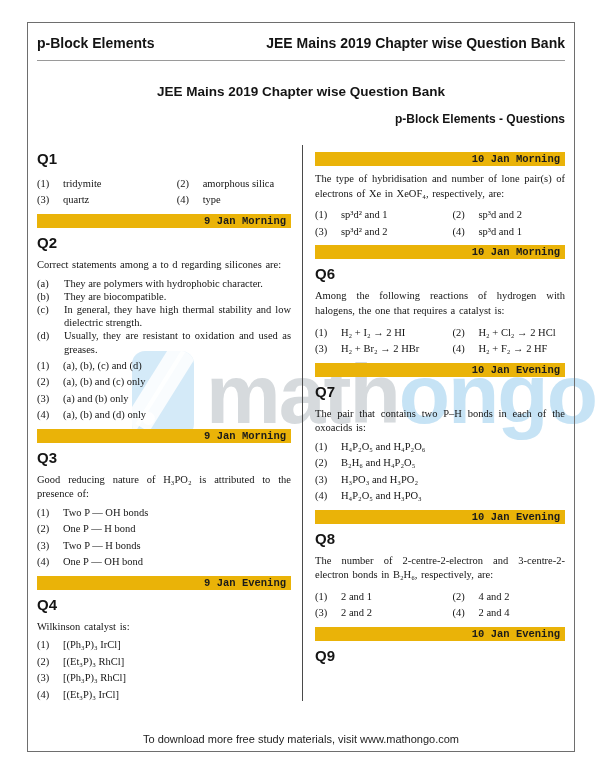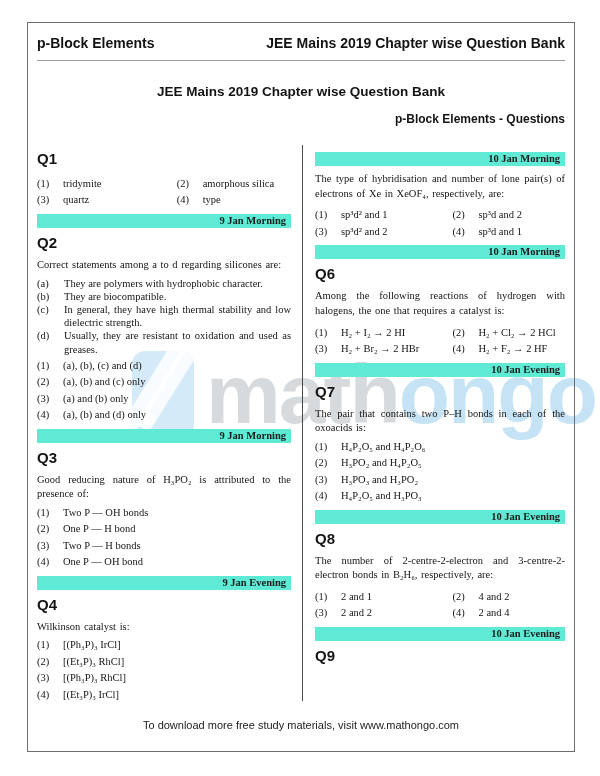--- a/index.html
+++ b/index.html
@@ -60,27 +60,27 @@
   .stmt { display:flex; font-size:10.5px; line-height:1.26; }
   .stmt .num { flex:none; width:27px; }
   .stmt .txt { flex:1; text-align:justify; }
   .options { margin-top:2px; }
   .options .opt { display:flex; font-size:10.5px; line-height:1.28; margin-top:3px; }
   .options .opt .num { flex:none; width:26px; }
   .options.two-col { display:flex; flex-wrap:wrap; }
   .options.two-col .opt { width:55%; }
   .options.two-col .opt:nth-child(even) { width:45%; }
   .badge {
-    background:#5eead4; height:14px; line-height:14px; margin:7px 0 6px 0;
-    font-family:Liberation Serif, serif; font-weight:bold;
+    background:#eab308; height:14px; line-height:14px; margin:7px 0 6px 0;
+    font-family:Liberation Mono, monospace; font-weight:bold;
     font-size:10.5px; text-align:right; padding-right:5px; color:#1b1b1b;
   }
 
   .footer {
-    position:absolute; left:0; right:0; bottom:20px; text-align:center;
+    position:absolute; left:0; right:0; bottom:6px; text-align:center;
     font-family:"Liberation Sans","DejaVu Sans",sans-serif; font-size:11px; color:#222;
   }
 </style>
 </head>
 <body>
 
 <div class="watermark">
   <div class="wm-logo">
     <div class="bar1"></div>
       <div class="bar2"></div>
@@ -258,21 +258,21 @@
           <div class="question">
             <div class="qlabel">Q7</div>
             <div class="qtext">The pair that contains two P–H bonds in each of the oxoacids is:</div>
             <div class="options">
               <div class="opt">
                 <span class="num">(1)</span>
                 <span class="txt">H₄P₂O₅ and H₄P₂O₆</span>
               </div>
               <div class="opt">
                 <span class="num">(2)</span>
-                <span class="txt">H₃PO₂ and H₄P₂O₅</span>
+                <span class="txt">B₂H₆ and H₄P₂O₅</span>
               </div>
               <div class="opt">
                 <span class="num">(3)</span>
                 <span class="txt">H₃PO₃ and H₃PO₂</span>
               </div>
               <div class="opt">
                 <span class="num">(4)</span>
                 <span class="txt">H₄P₂O₅ and H₃PO₃</span>
               </div>
             </div>

